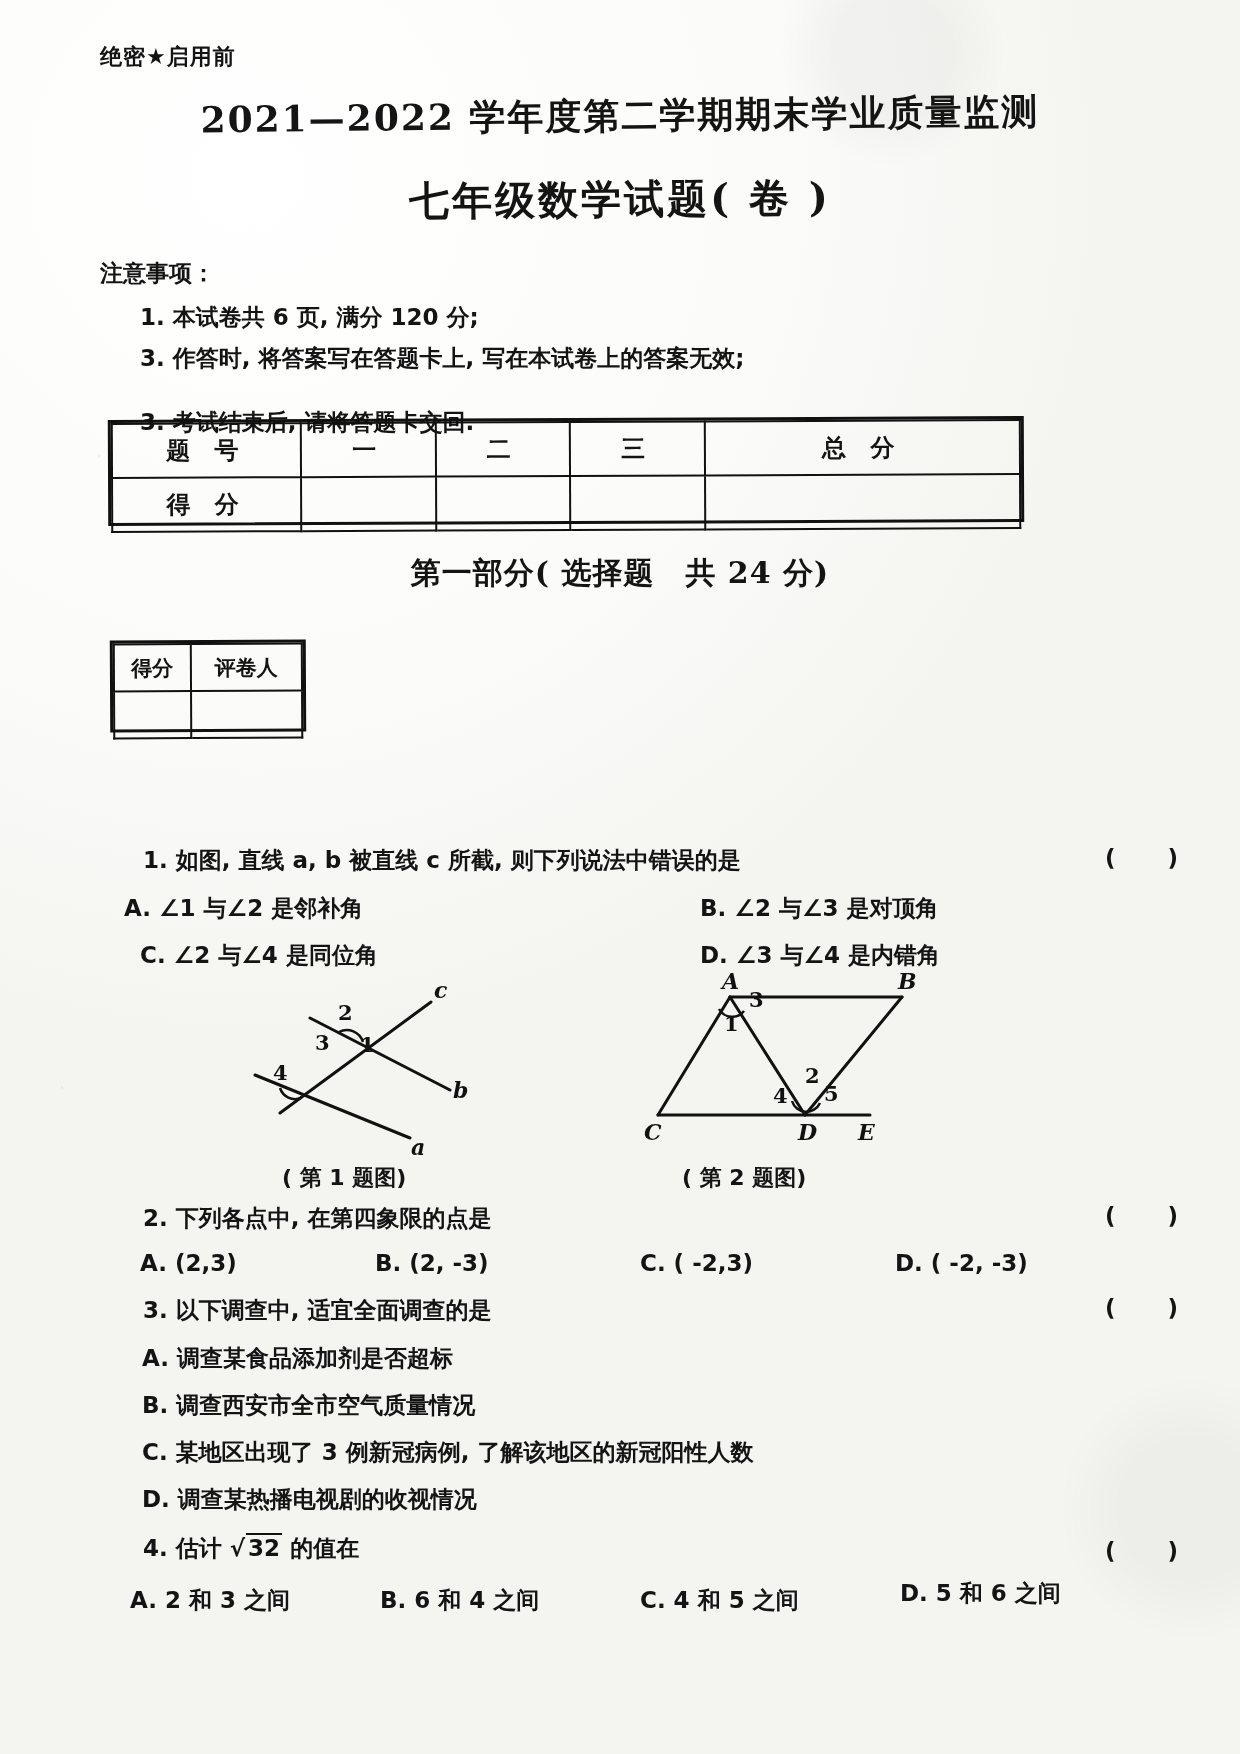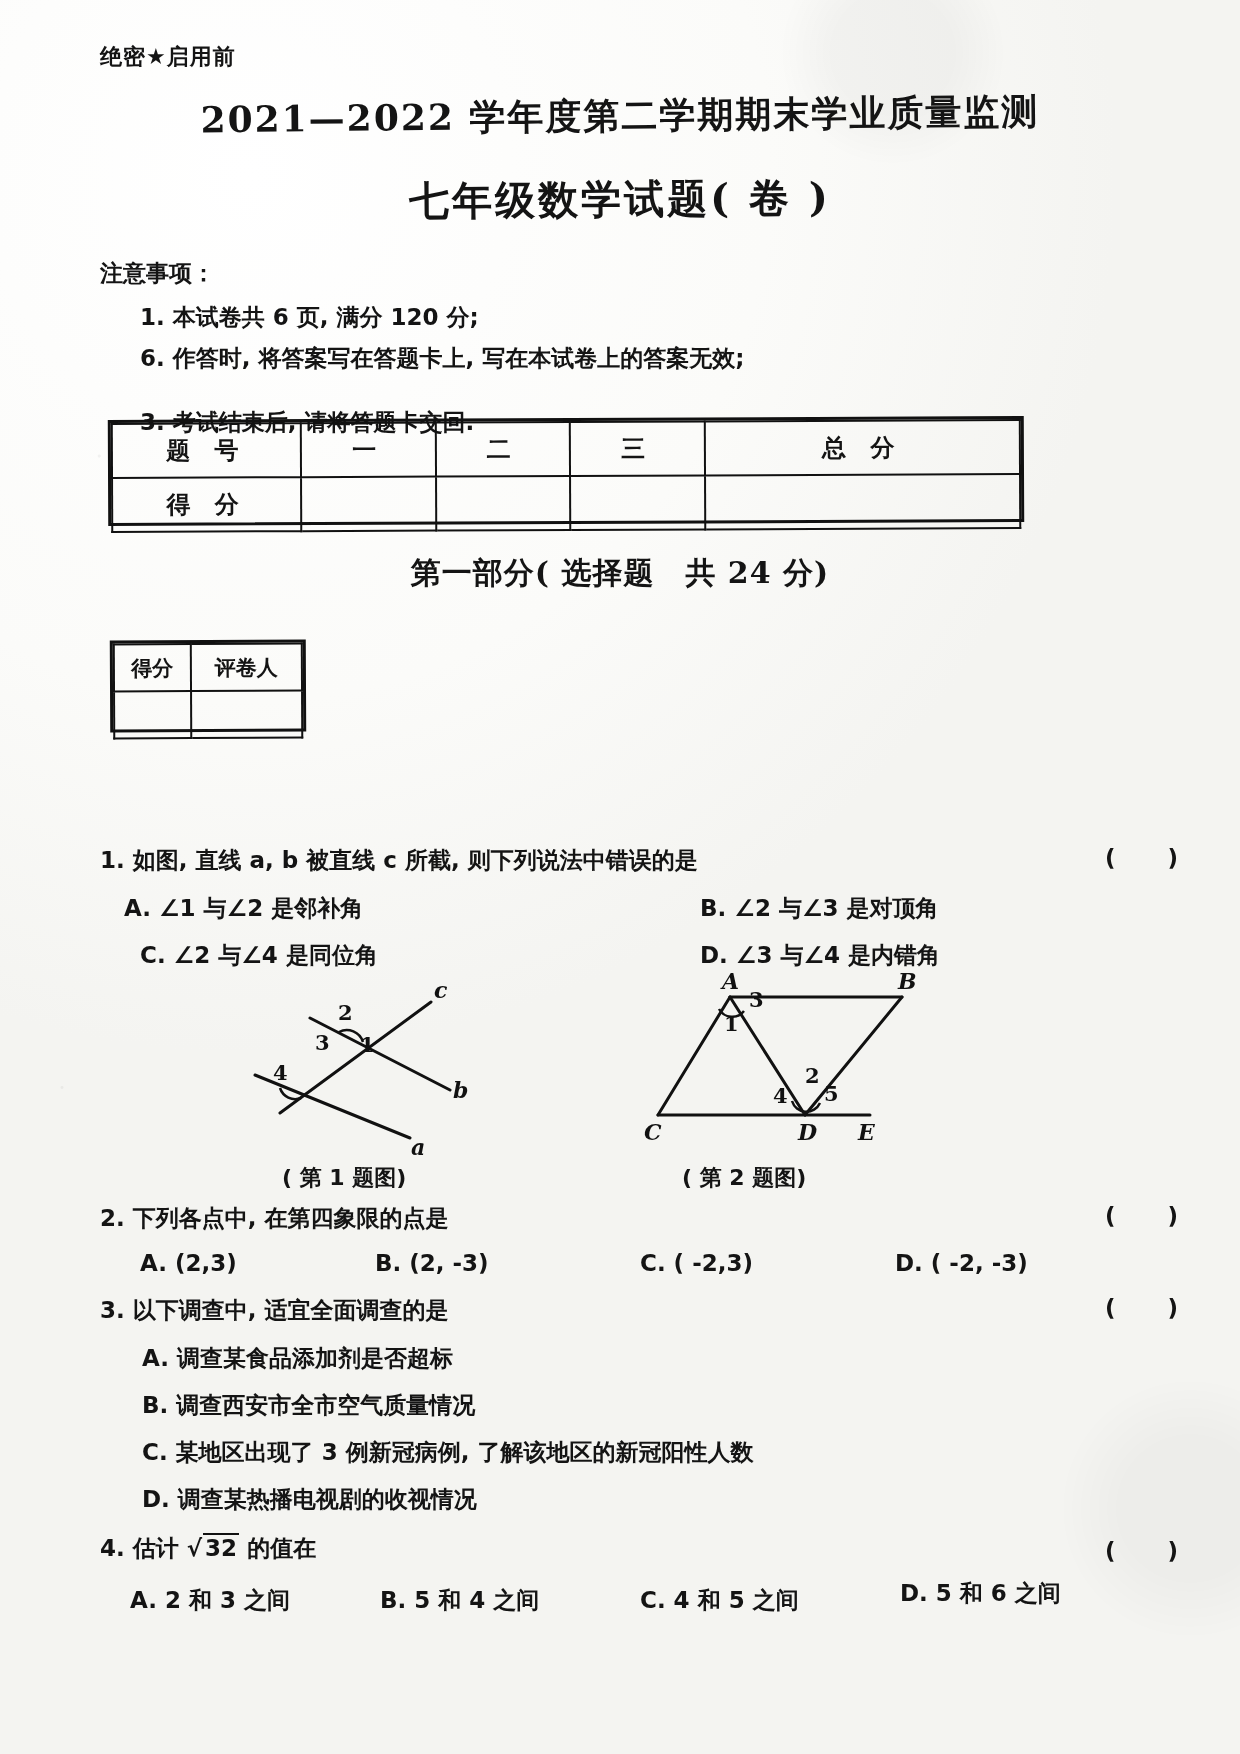--- a/index.html
+++ b/index.html
@@ -100,21 +100,21 @@
   }
 
   .sec-intro{
     position:absolute; left:305px; top:650px;
     width:760px;
     font-size:22px; font-weight:bold; line-height:40px;
   }
   .sec-intro .indent{ display:block; margin-left:44px; }
 
   
-  .q { position:absolute; font-size:23px; font-weight:bold; white-space:nowrap; }
+  .q { position:absolute; font-size:23px; font-weight:bold; white-space:nowrap;margin-left:43px; }
   .qtext { left:100px; }
   .paren { position:absolute; right:20px; font-size:23px; font-weight:bold; letter-spacing:22px; }
 
   .opt { position:absolute; font-size:23px; font-weight:bold; white-space:nowrap; }
 
   .figcap{ position:absolute; font-size:22px; font-weight:bold; }
 
   svg { position:absolute; overflow:visible; }
   .ln { stroke:#111; stroke-width:3; fill:none; stroke-linecap:round; }
   .arc { stroke:#111; stroke-width:2.5; fill:none; }
@@ -131,21 +131,21 @@
   <div class="scan-noise"></div>
   <div class="content">
 
     <div class="secret">绝密★启用前</div>
 
     <div class="title1">2021—2022 学年度第二学期期末学业质量监测</div>
     <div class="title2">七年级数学试题( 卷 )</div>
 
     <div class="notes-head">注意事项：</div>
     <div class="note n1">1. 本试卷共 6 页, 满分 120 分;</div>
-    <div class="note n2">6. 作答时, 将答案写在答题卡上, 写在本试卷上的答案无效;</div>
+    <div class="note n2">3. 作答时, 将答案写在答题卡上, 写在本试卷上的答案无效;</div>
     <div class="note n3">3. 考试结束后, 请将答题卡交回.</div>
 
     <div class="score-table">
       <table>
         <tbody>
             <tr>
           <td>题  号</td>
           <td>一</td>
           <td>二</td>
           <td>三</td>
@@ -246,18 +246,18 @@
     <div class="opt" style="left:142px; top:1343px;">A. 调查某食品添加剂是否超标</div>
     <div class="opt" style="left:142px; top:1437px;">C. 某地区出现了 3 例新冠病例, 了解该地区的新冠阳性人数</div>
     <div class="opt" style="left:142px; top:1484px;">D. 调查某热播电视剧的收视情况</div>
 
     <div class="q qtext" style="top:1533px;">
       <span>4. 估计 </span><span class="sqrt-wrap">√<span class="sqrt-bar">32</span></span><span> 的值在</span>
     </div>
     <div class="paren" style="top:1538px; right:40px;">(        )</div>
 
     <div class="opt" style="left:130px; top:1585px;">A. 2 和 3 之间</div>
-    <div class="opt" style="left:380px; top:1585px;">B. 5 和 4 之间</div>
+    <div class="opt" style="left:380px; top:1585px;">B. 6 和 4 之间</div>
     <div class="opt" style="left:640px; top:1585px;">C. 4 和 5 之间</div>
     <div class="opt" style="left:900px; top:1578px;">D. 5 和 6 之间</div>
 
   </div>
 </div>
 
 </body></html>

